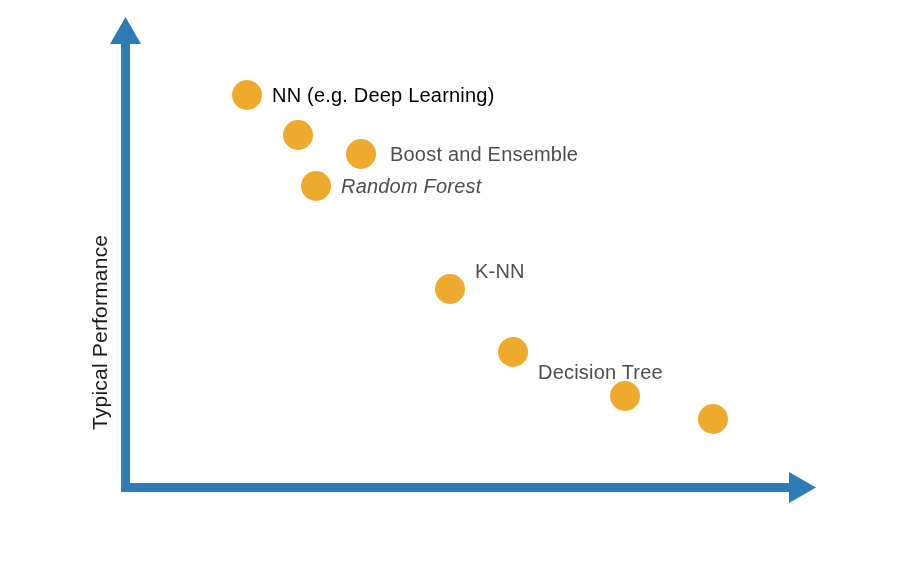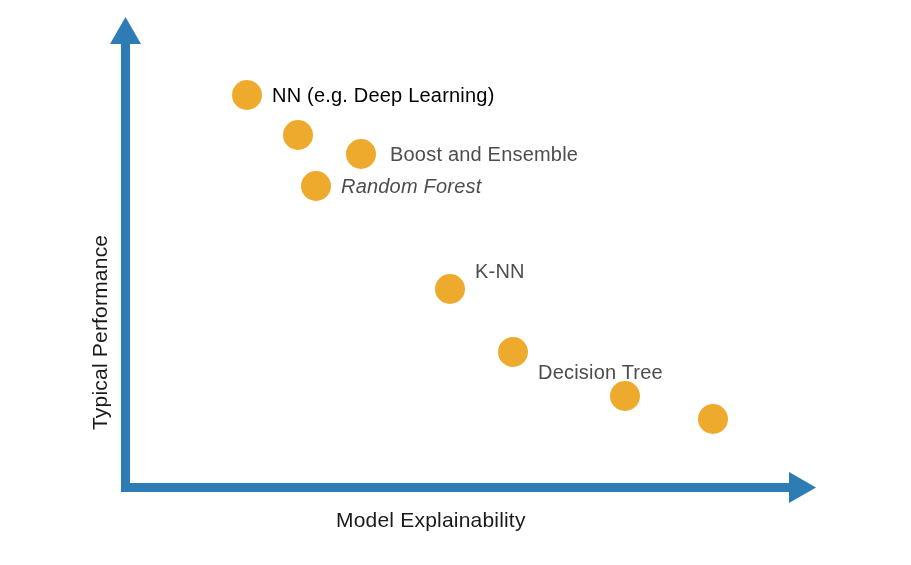--- a/index.html
+++ b/index.html
@@ -77,21 +77,20 @@
 
     <polygon points="125.5,17 141,44 110,44" fill="#2e7cb5"></polygon>
 
     <rect x="121" y="483" width="670" height="9" fill="#2e7cb5"></rect>
 
     <polygon points="816,487.5 789,503 789,472" fill="#2e7cb5"></polygon>
   </svg>
 
   <div class="axis-title" id="y-axis-title">Typical Performance</div>
 
-  <div class="axis-title" id="x-axis-title">Model Explainability</div>
 
   <div id="points-layer" class="point-group">
       <div class="point-dot" style="left: 232px; top: 80px; width: 30px; height: 30px; background: rgb(238, 170, 45);"></div>
       <div class="point-label right-of-dot" style="color: #000000; left: 272px; top: 85px; text-align: center;">NN (e.g. Deep Learning)</div>
       <div class="point-dot" style="left: 283px; top: 120px; width: 30px; height: 30px; background: rgb(238, 170, 45);"></div>
       <div class="point-dot" style="left: 346px; top: 139px; width: 30px; height: 30px; background: rgb(238, 170, 45);"></div>
       <div class="point-label right-of-dot" style="color: rgb(77, 77, 77); left: 390px; top: 144px;">Boost and Ensemble</div>
       <div class="point-dot" style="left: 301px; top: 171px; width: 30px; height: 30px; background: rgb(238, 170, 45);"></div>
       <div class="point-label right-of-dot" style="color: rgb(77, 77, 77); left: 341px; top: 176px; font-style: italic;">Random Forest</div>
       <div class="point-dot" style="left: 435px; top: 274px; width: 30px; height: 30px; background: rgb(238, 170, 45);"></div>

